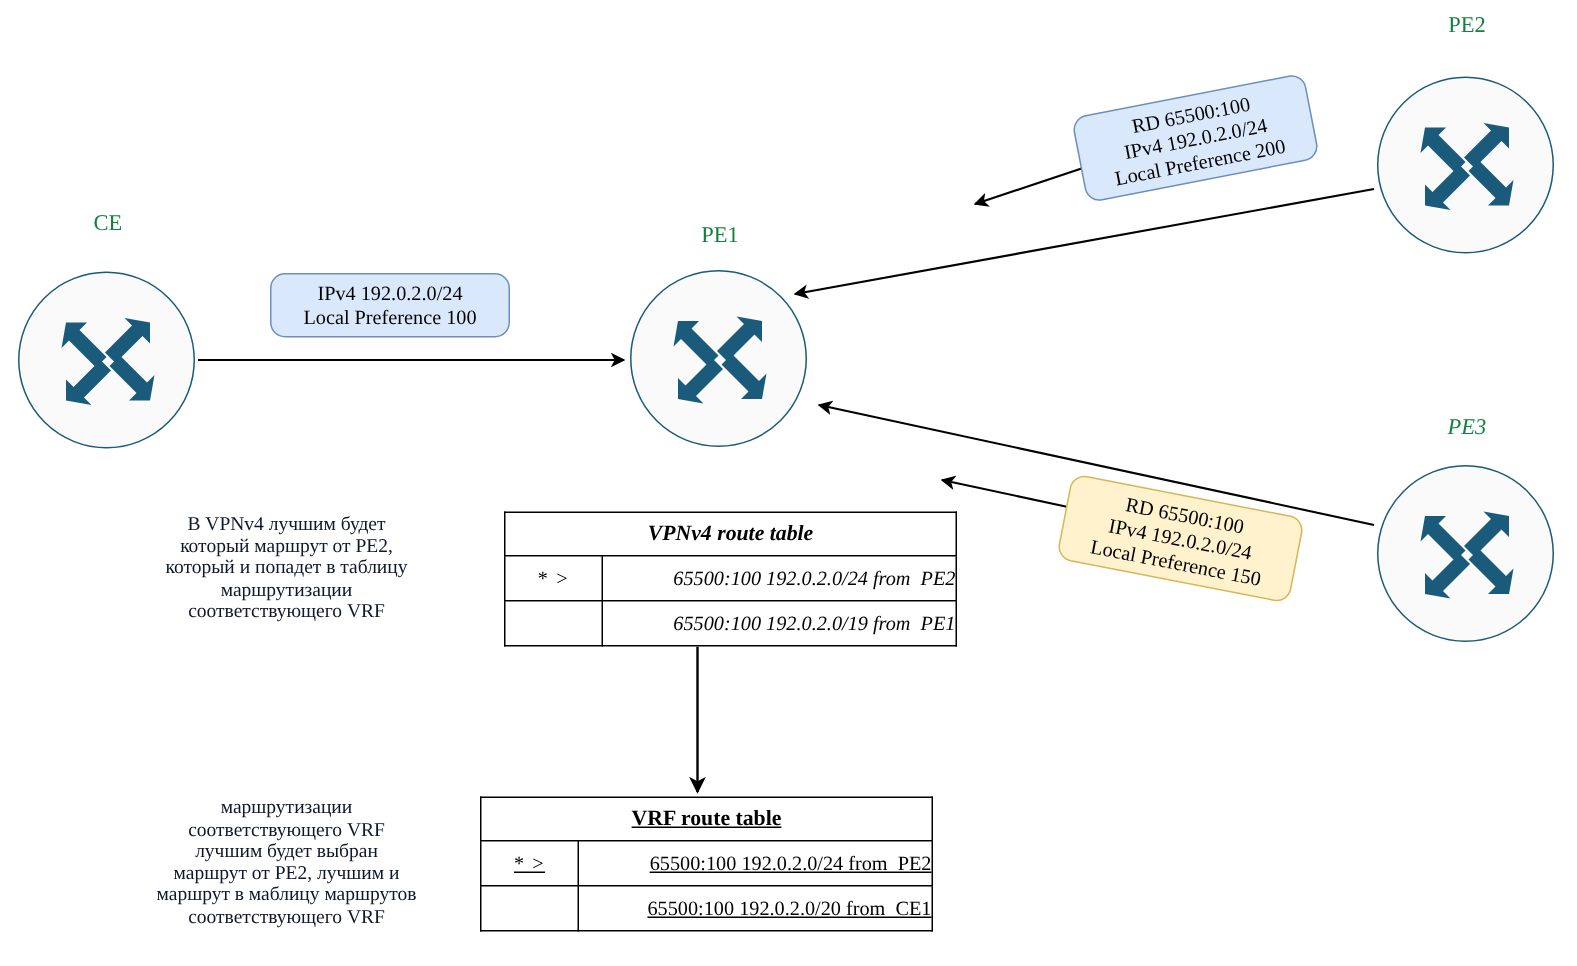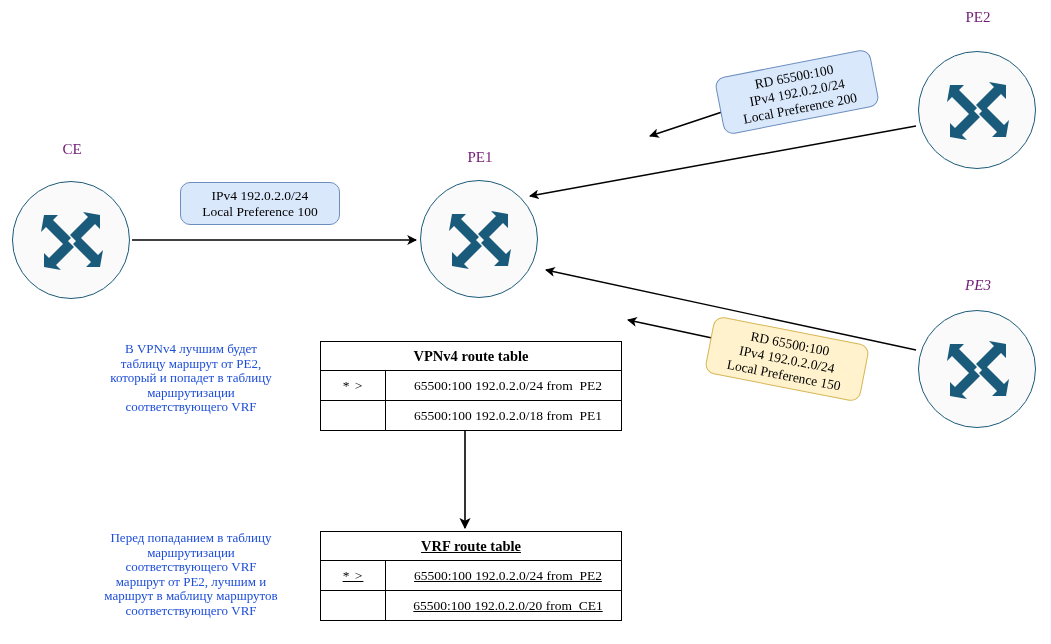--- a/index.html
+++ b/index.html
@@ -47,21 +47,21 @@
   .router svg.glyph {
     position: absolute;
     left: 0; top: 0;
     width: 120px;
     height: 120px;
   }
   .node-label {
     position: absolute;
     text-align: center;
     font-size: 15px;
-    color: #701a75;
+    color: #15803d;
     white-space: nowrap;
     font-family: "Liberation Serif", serif;
   }
   
   .callout {
     position: absolute;
     box-sizing: border-box;
     border-radius: 10px;
     text-align: center;
     font-size: 13.5px;
@@ -101,34 +101,34 @@
   .rtable .flagcell {
     width: 64px;
     text-align: center;
     font-size: 13.5px;
     height: 29px;
     line-height: 29px;
     letter-spacing: 1px;
   }
   .rtable .routecell {
     width: 226px;
-    text-align: center;
+    text-align: right;
     padding-left: 9px;
     font-size: 13.5px;
     height: 29px;
     line-height: 29px;
     white-space: pre;
   }
   
   .note {
     position: absolute;
     text-align: center;
     font-size: 13px;
     line-height: 14.5px;
-    color: #1d4ed8;
+    color: #0f172a;
     font-family: "Liberation Serif", serif;
   }
   .note .ln { display: block; }
 </style>
 </head>
 <body>
 
 <div id="canvas">
 
   <svg class="layer-svg" viewBox="0 0 1051 644">
@@ -213,32 +213,32 @@
     <span class="ln">IPv4 192.0.2.0/24</span>
     <span class="ln">Local Preference 200</span>
   </div>
 
   <div class="callout tan" style="left:708px; top:330px; width:158px; height:58px; transform:rotate(11deg);">
     <span class="ln">RD 65500:100</span>
     <span class="ln">IPv4 192.0.2.0/24</span>
     <span class="ln">Local Preference 150</span>
   </div>
 
-  <table class="rtable" style="left:320px; top:341px;">
+  <table class="rtable" style="left:336px; top:341px;font-style:italic;">
     <tbody>
         <tr>
       <th class="thead-cell" colspan="2">VPNv4 route table</th>
     </tr>
     <tr>
       <td class="flagcell">* &gt;</td>
       <td class="routecell">65500:100 192.0.2.0/24 from  PE2</td>
     </tr>
     <tr>
       <td class="flagcell"></td>
-      <td class="routecell">65500:100 192.0.2.0/18 from  PE1</td>
+      <td class="routecell">65500:100 192.0.2.0/19 from  PE1</td>
     </tr>
   </tbody>
     </table>
 
   <table class="rtable" style="left:320px; top:531px;text-decoration:underline;">
     <tbody>
         <tr>
       <th class="thead-cell" colspan="2">VRF route  table</th>
     </tr>
     <tr>
@@ -247,28 +247,28 @@
     </tr>
     <tr>
       <td class="flagcell"></td>
       <td class="routecell">65500:100 192.0.2.0/20 from  CE1</td>
     </tr>
   </tbody>
     </table>
 
   <div class="note" style="left:70px; top:342px; width:242px;">
     <span class="ln">В VPNv4 лучшим будет</span>
-    <span class="ln">таблицу маршрут от PE2,</span>
+    <span class="ln">который маршрут от PE2,</span>
     <span class="ln">который и попадет в таблицу</span>
     <span class="ln">маршрутизации</span>
     <span class="ln">соответствующего VRF</span>
   </div>
 
   <div class="note" style="left:70px; top:531px; width:242px;">
-    <span class="ln">Перед попаданием в таблицу</span>
     <span class="ln">маршрутизации</span>
     <span class="ln">соответствующего VRF</span>
+    <span class="ln">лучшим будет выбран</span>
     <span class="ln">маршрут от PE2, лучшим и</span>
     <span class="ln">маршрут в маблицу маршрутов</span>
     <span class="ln">соответствующего VRF</span>
   </div>
 
 </div>
 
 </body></html>

